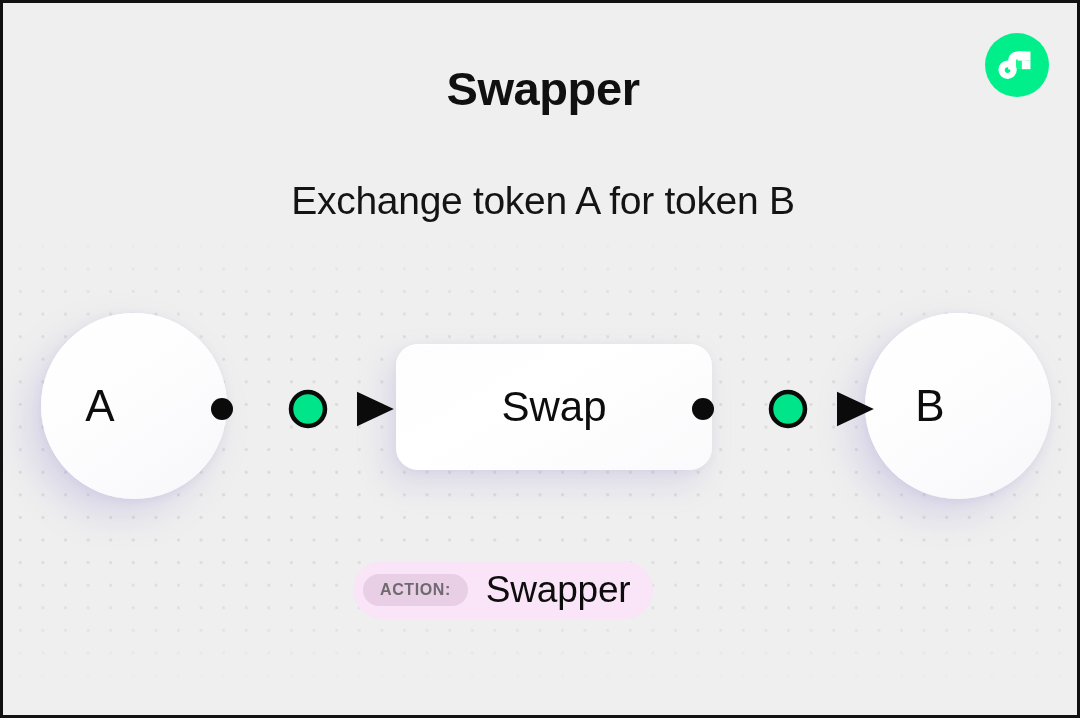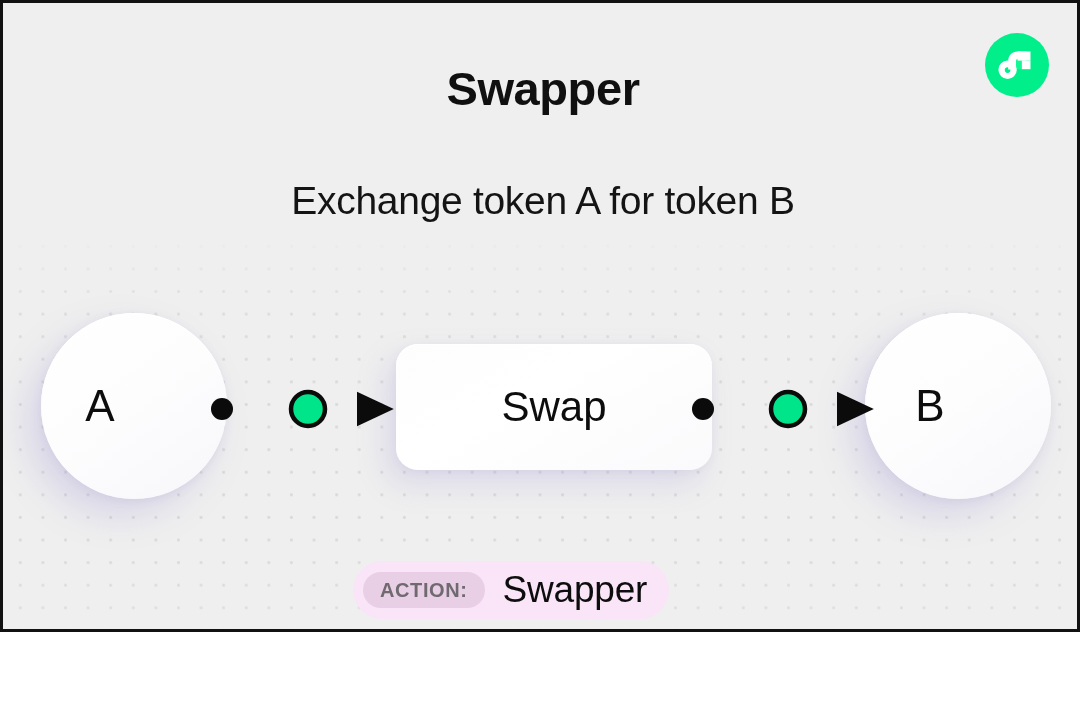--- a/index.html
+++ b/index.html
@@ -5,21 +5,21 @@
   * { margin:0; padding:0; box-sizing:border-box; }
 
   html, body {
     width:1080px; height:718px;
     background:#ffffff;
     font-family:"Liberation Sans", sans-serif;
   }
 
   #stage {
     position:relative;
-    width:1080px; height:632px;
+    width:1080px; height:718px;
     background:#efefef;
     border:3px solid #111111;
     overflow:hidden;
   }
 
   
   #dotgrid {
     position:absolute;
     left:0; top:228px;
     width:1080px; height:460px;
@@ -138,21 +138,21 @@
     padding:0 22px 0 10px;
     border-radius:29px;
     background:#fae4f7;
     display:flex;
     align-items:center;
     gap:18px;
   }
   #action-badge .badge-key {
     background:#e9cfe5;
     color:#6e6a70;
-    font-size:20px;
+    font-size:16px;
     font-weight:700;
     letter-spacing:0.6px;
     padding:8px 17px;
     border-radius:20px;
     line-height:1;
   }
   #action-badge .badge-value {
     color:#0d0d0d;
     font-size:37px;
     font-weight:400;

